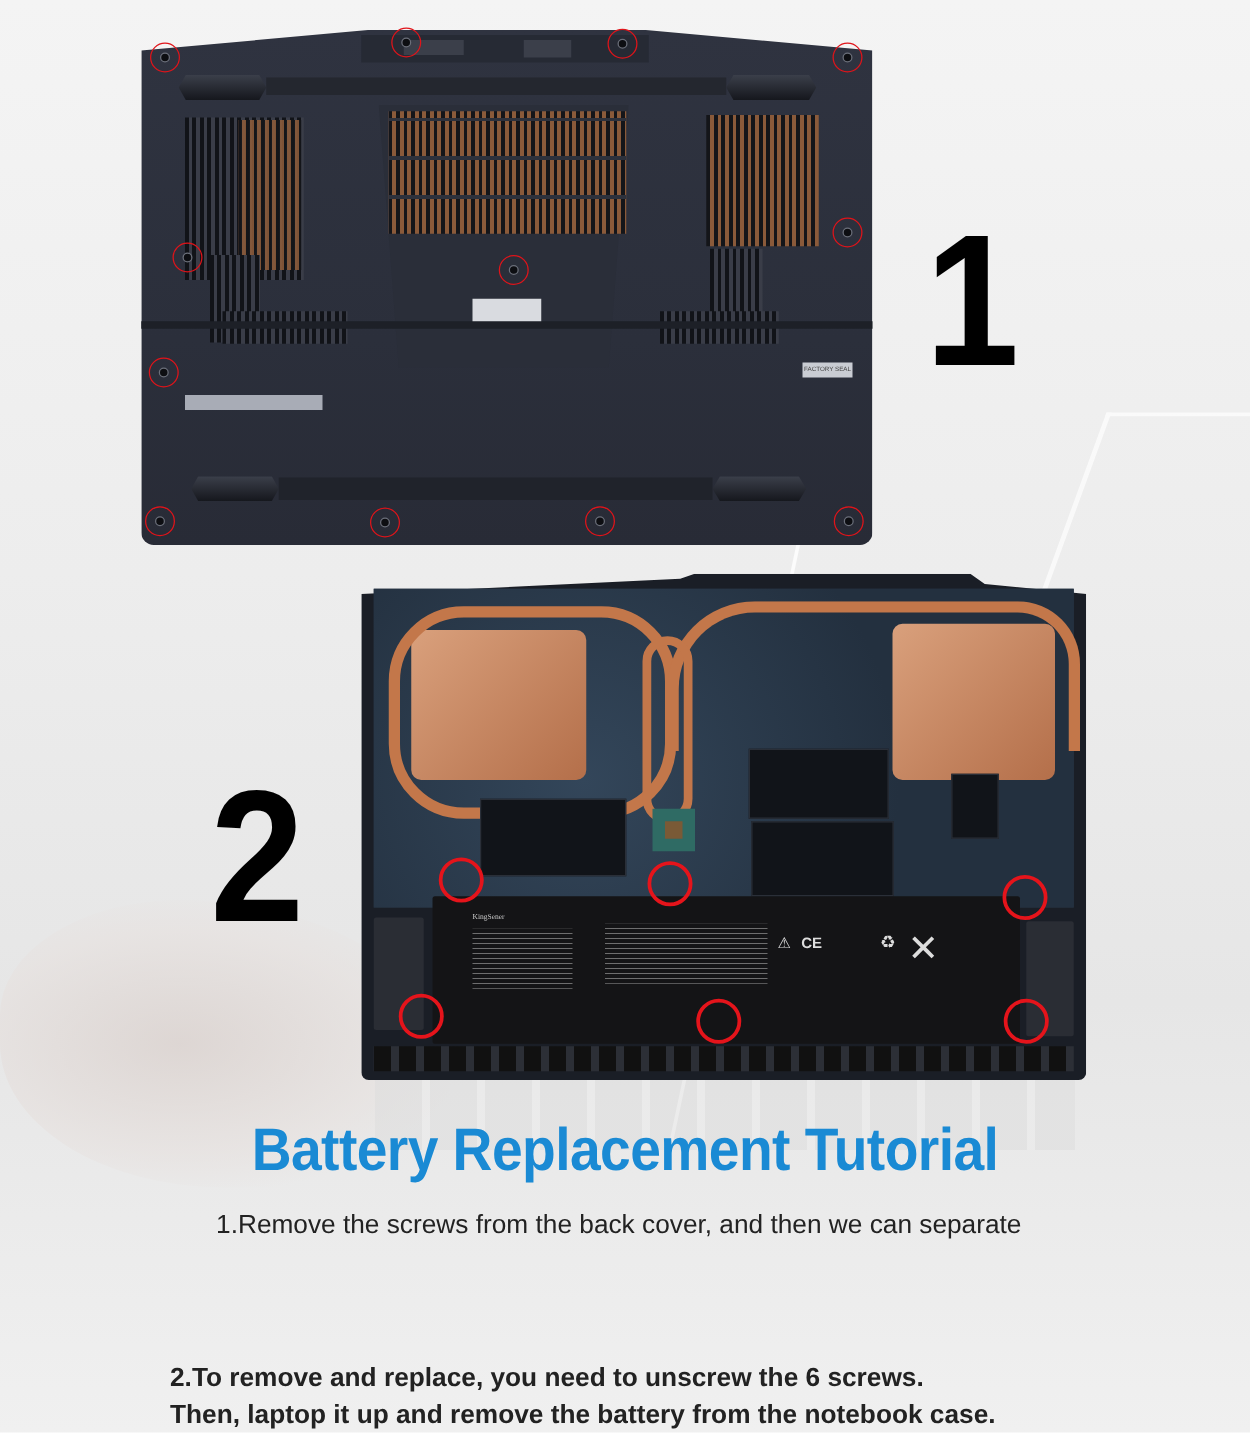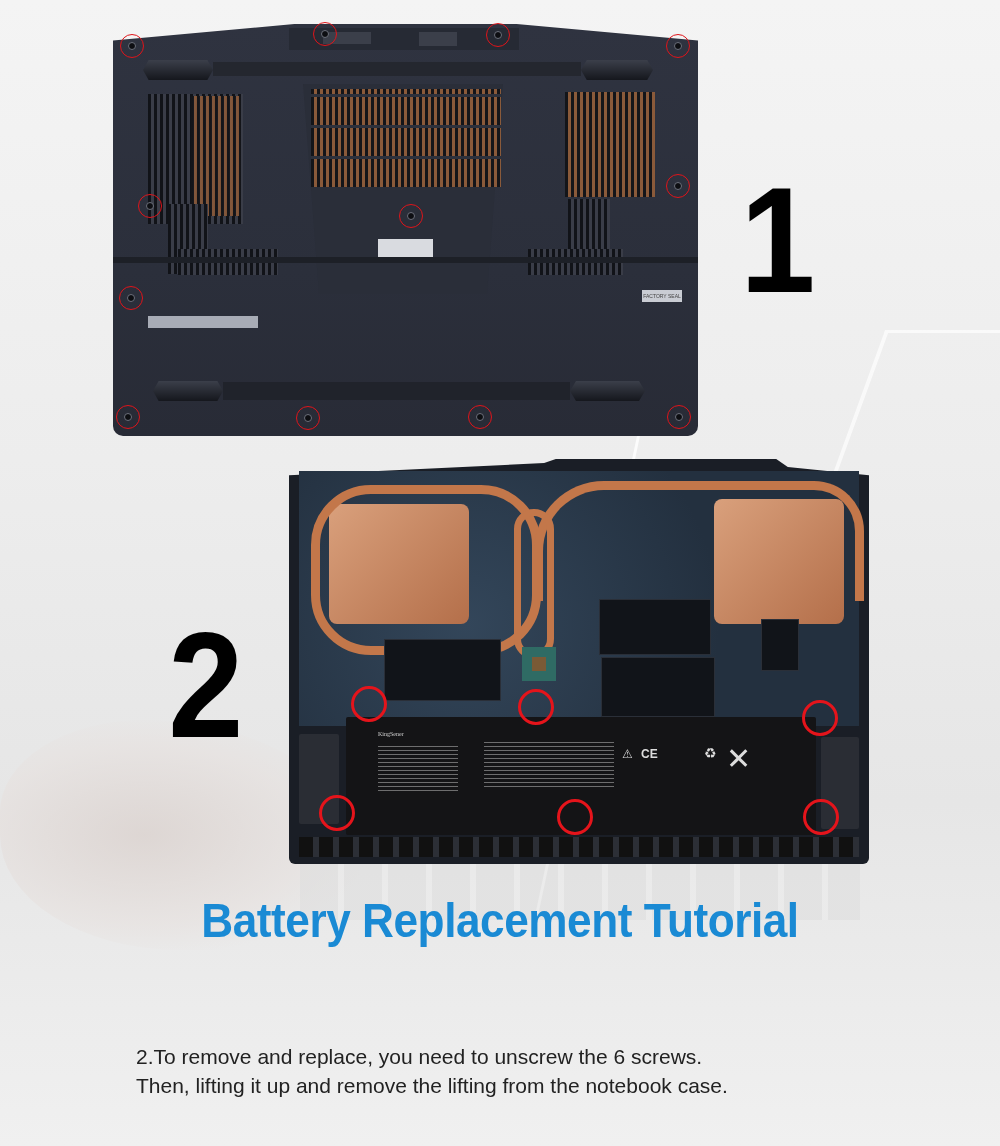--- a/index.html
+++ b/index.html
@@ -64,21 +64,21 @@
   
   .step-num{position:absolute;font-family:"Liberation Sans",sans-serif;font-weight:700;color:#000;line-height:1;}
   .num1{left:736px;top:165px;font-size:150px;transform:scaleX(0.9);}
   .num2{left:164px;top:610px;font-size:150px;transform:scaleX(0.9);}
 
   
   .title{position:absolute;left:0;top:893px;width:1000px;text-align:center;font-size:48px;font-weight:700;
     color:#1a8ad4;letter-spacing:-0.5px;transform:scaleX(0.92);}
   .step-text{position:absolute;font-size:21px;color:#222;line-height:29px;}
   .s1{left:0;top:965px;width:990px;text-align:center;}
-  .s2{left:136px;top:1042px;width:760px;text-align:left;}
+  .s2{left:136px;top:1088px;width:760px;text-align:left;font-weight:bold;}
 </style>
 </head>
 <body>
 
 <div class="bg-hand"></div>
 <div class="bg-laptop"></div>
 <div class="bg-laptop2"></div>
 <div class="bg-keyboard"></div>
 
 <div class="photo1">
@@ -159,17 +159,18 @@
   <div class="bat-ring" style="left:30px;top:336px;"></div>
   <div class="bat-ring" style="left:268px;top:340px;"></div>
   <div class="bat-ring" style="left:514px;top:340px;"></div>
 </div>
 
 <div class="step-num num2">2</div>
 
 <div class="title">Battery Replacement Tutorial</div>
 
 <div class="step-text s1">
+  <div>1.Remove the screws from the back cover, and then we can separate</div>
 </div>
 <div class="step-text s2">
   <div>2.To remove and replace, you need to unscrew the 6 screws.</div>
-  <div>Then, lifting it up and remove the lifting from the notebook case.</div>
+  <div>Then, laptop it up and remove the battery from the notebook case.</div>
 </div>
 
 </body></html>

